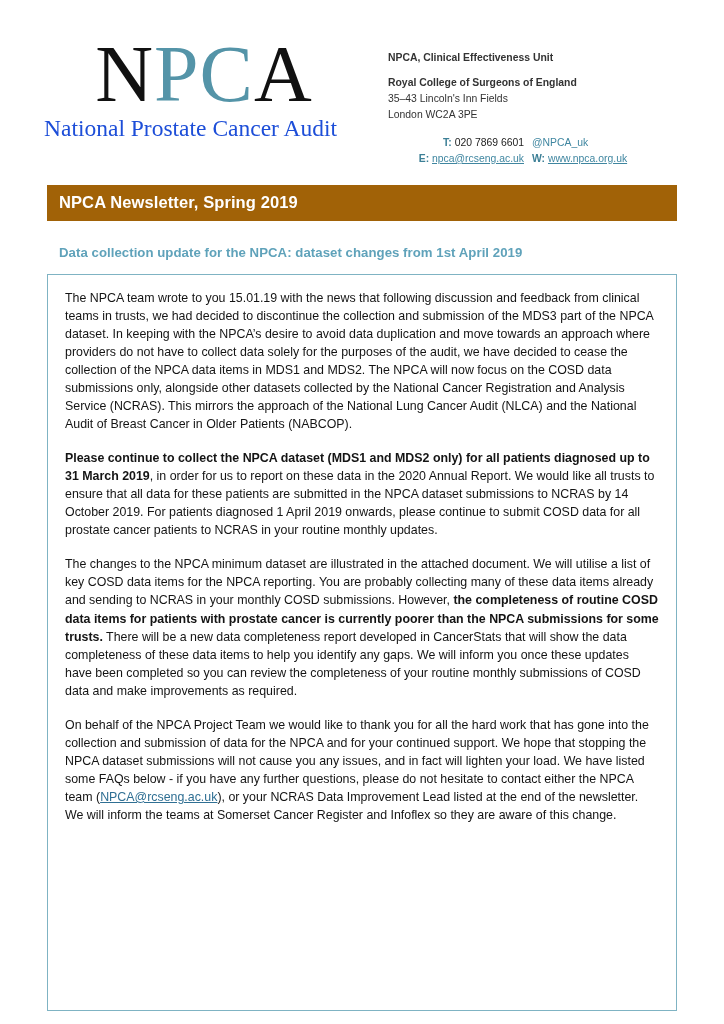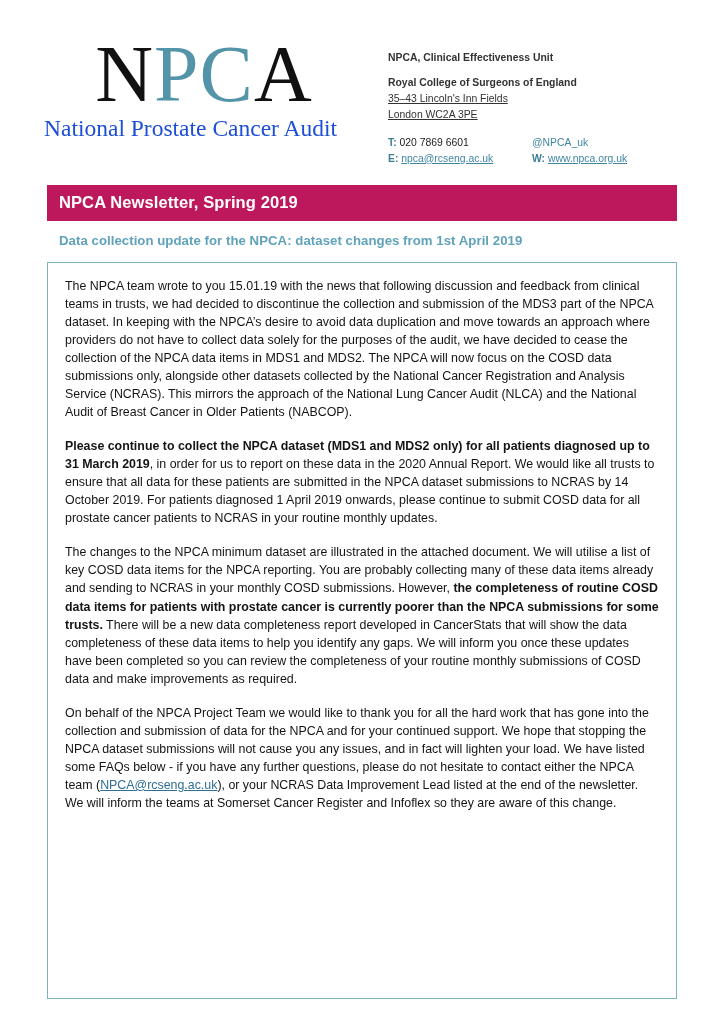--- a/index.html
+++ b/index.html
@@ -58,62 +58,63 @@
     line-height: 1.55;
     color: #333333;
   }
   .contact-unit {
     font-weight: bold;
     margin-bottom: 9px;
   }
   .contact-org {
     font-weight: bold;
   }
-  .contact-addr-line { font-weight: normal; text-decoration: underline; }
+  .contact-addr-line { font-weight: normal; }
   .contact-spacer { height: 11px; }
   .contact-rows {
     display: table;
     border-collapse: collapse;
   }
   .contact-row { display: table-row; }
   .contact-cell-left {
     display: table-cell;
     width: 136px;
     padding-right: 8px;
     white-space: nowrap;
+    text-align: right;
   }
   .contact-cell-right {
     display: table-cell;
     white-space: nowrap;
   }
   .lbl { font-weight: bold; color: #3c7f96; }
   .lnk {
     color: #3f86a0;
     text-decoration: underline;
   }
   .lnk-plain {
     color: #3f86a0;
     text-decoration: none;
   }
   .val-dark { color: #222222; }
 
   
   .title-bar {
     margin: 18px 44px 0 47px;
-    background: #be185d;
+    background: #a16207;
     color: #ffffff;
     font-size: 16.5px;
     font-weight: bold;
     padding: 8px 12px 9px 12px;
     box-sizing: border-box;
     width: 630px;
     letter-spacing: 0.1px;
   }
   .subtitle {
-    margin: 12px 44px 0 59px;
+    margin: 24px 44px 0 59px;
     color: #5fa2ba;
     font-size: 13.2px;
     font-weight: bold;
     letter-spacing: 0.05px;
   }
 
   
   .content-box {
     margin: 14px 0 0 47px;
     width: 630px;

